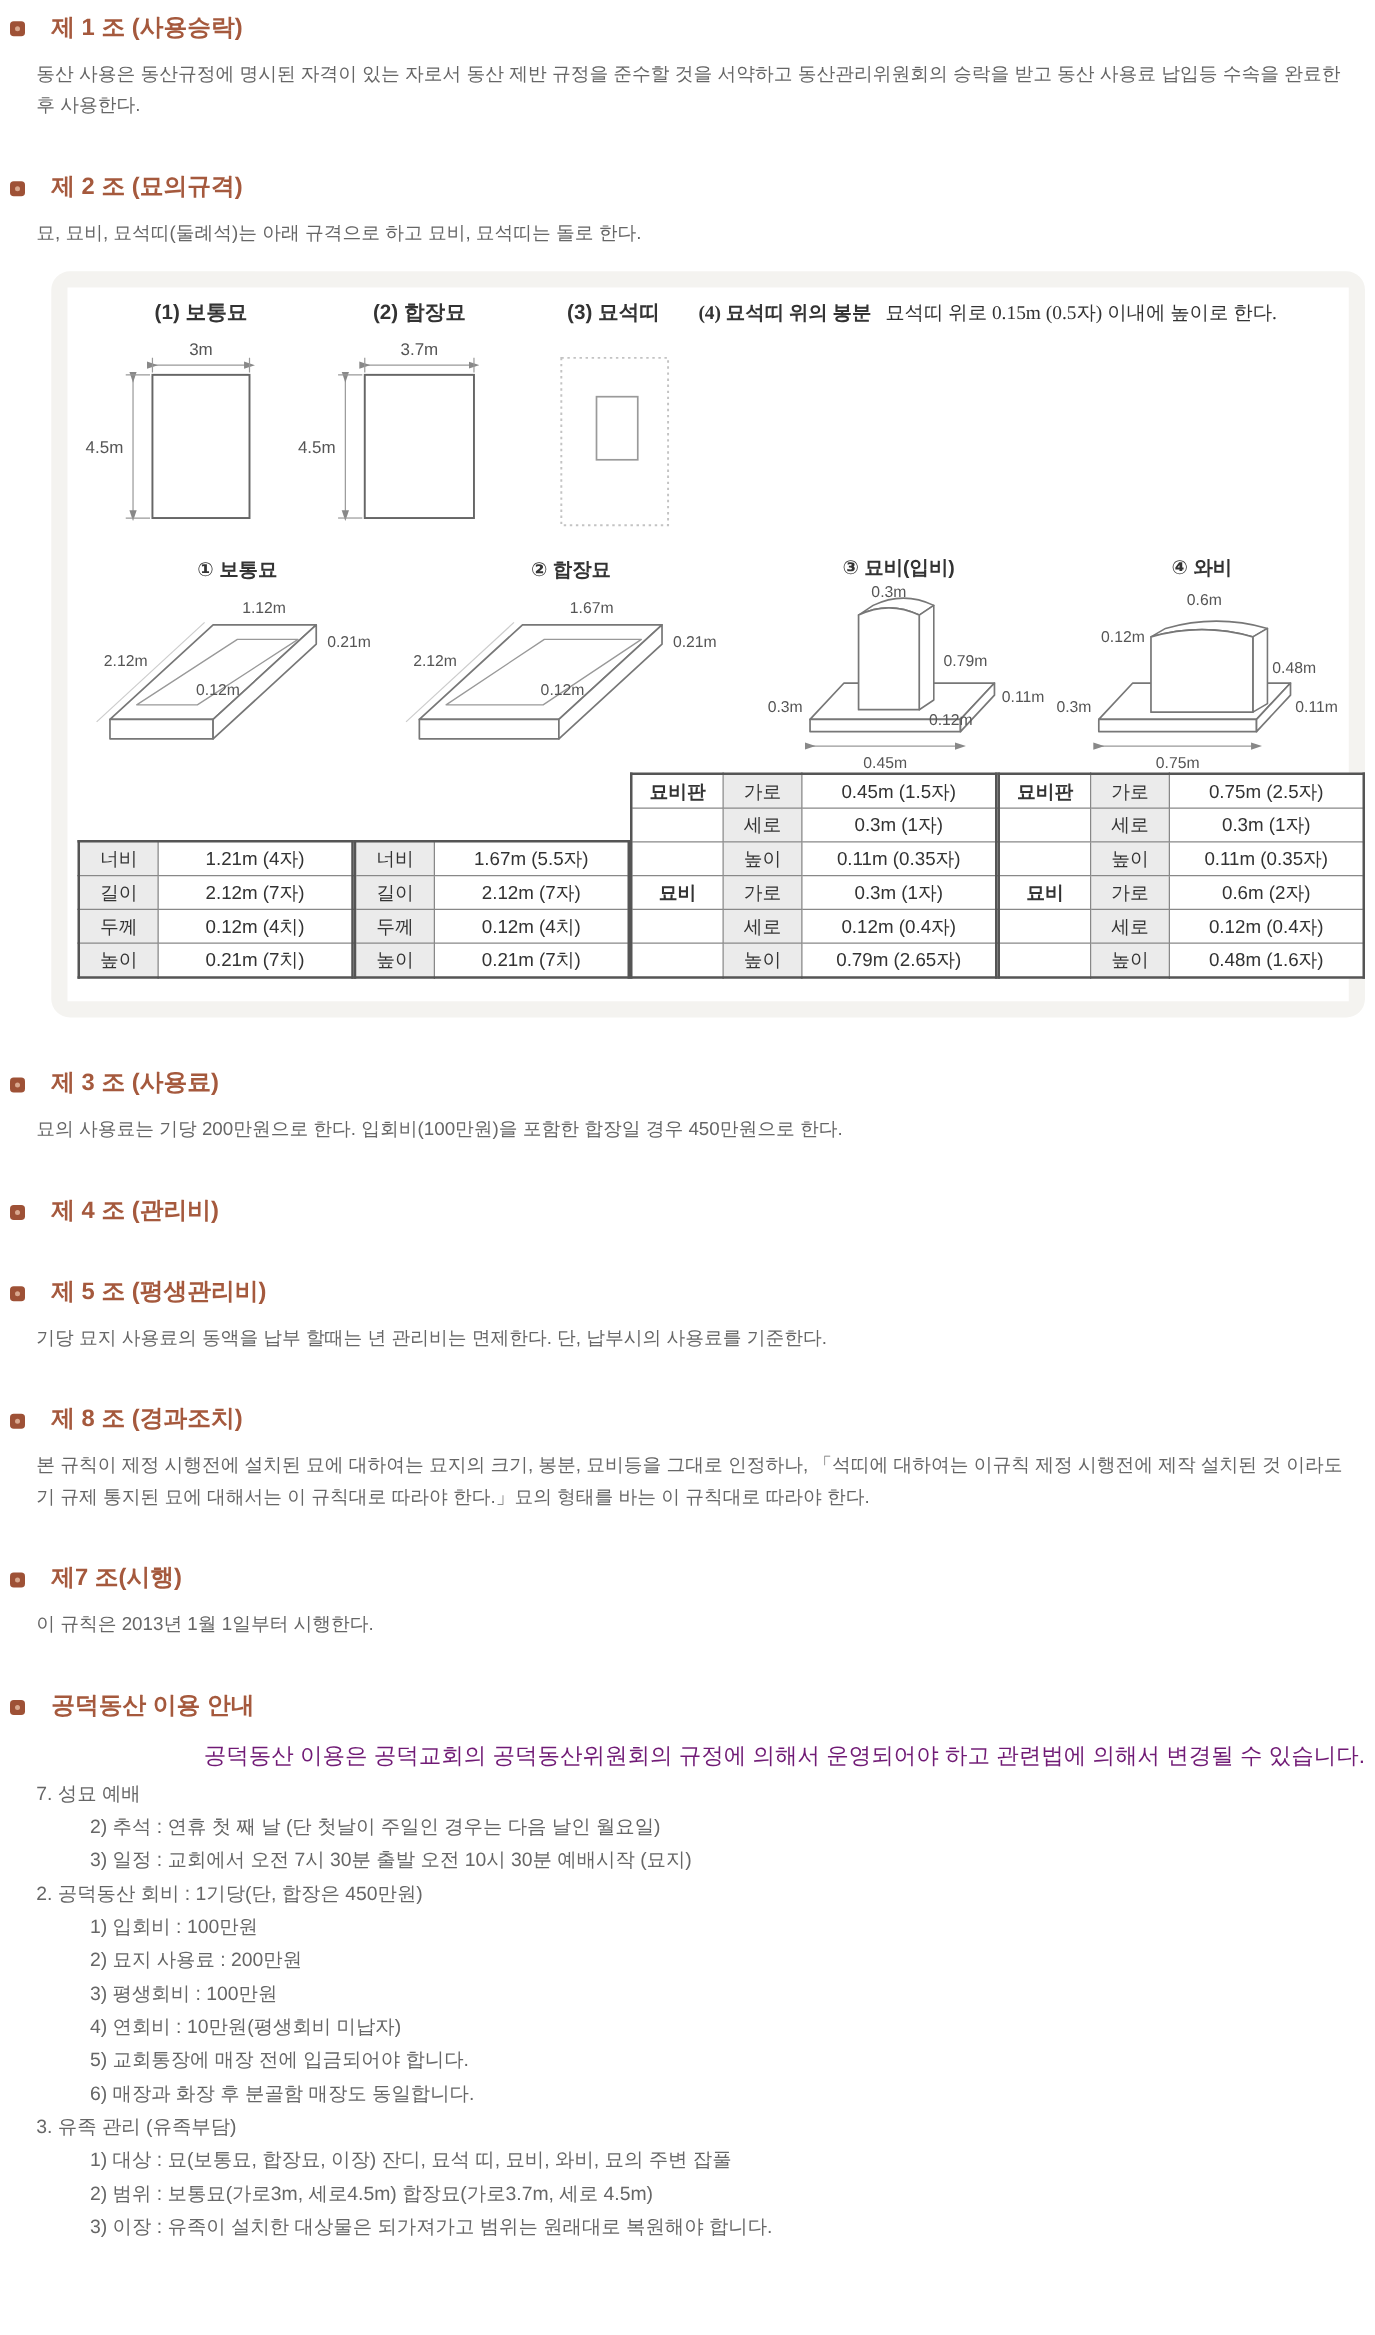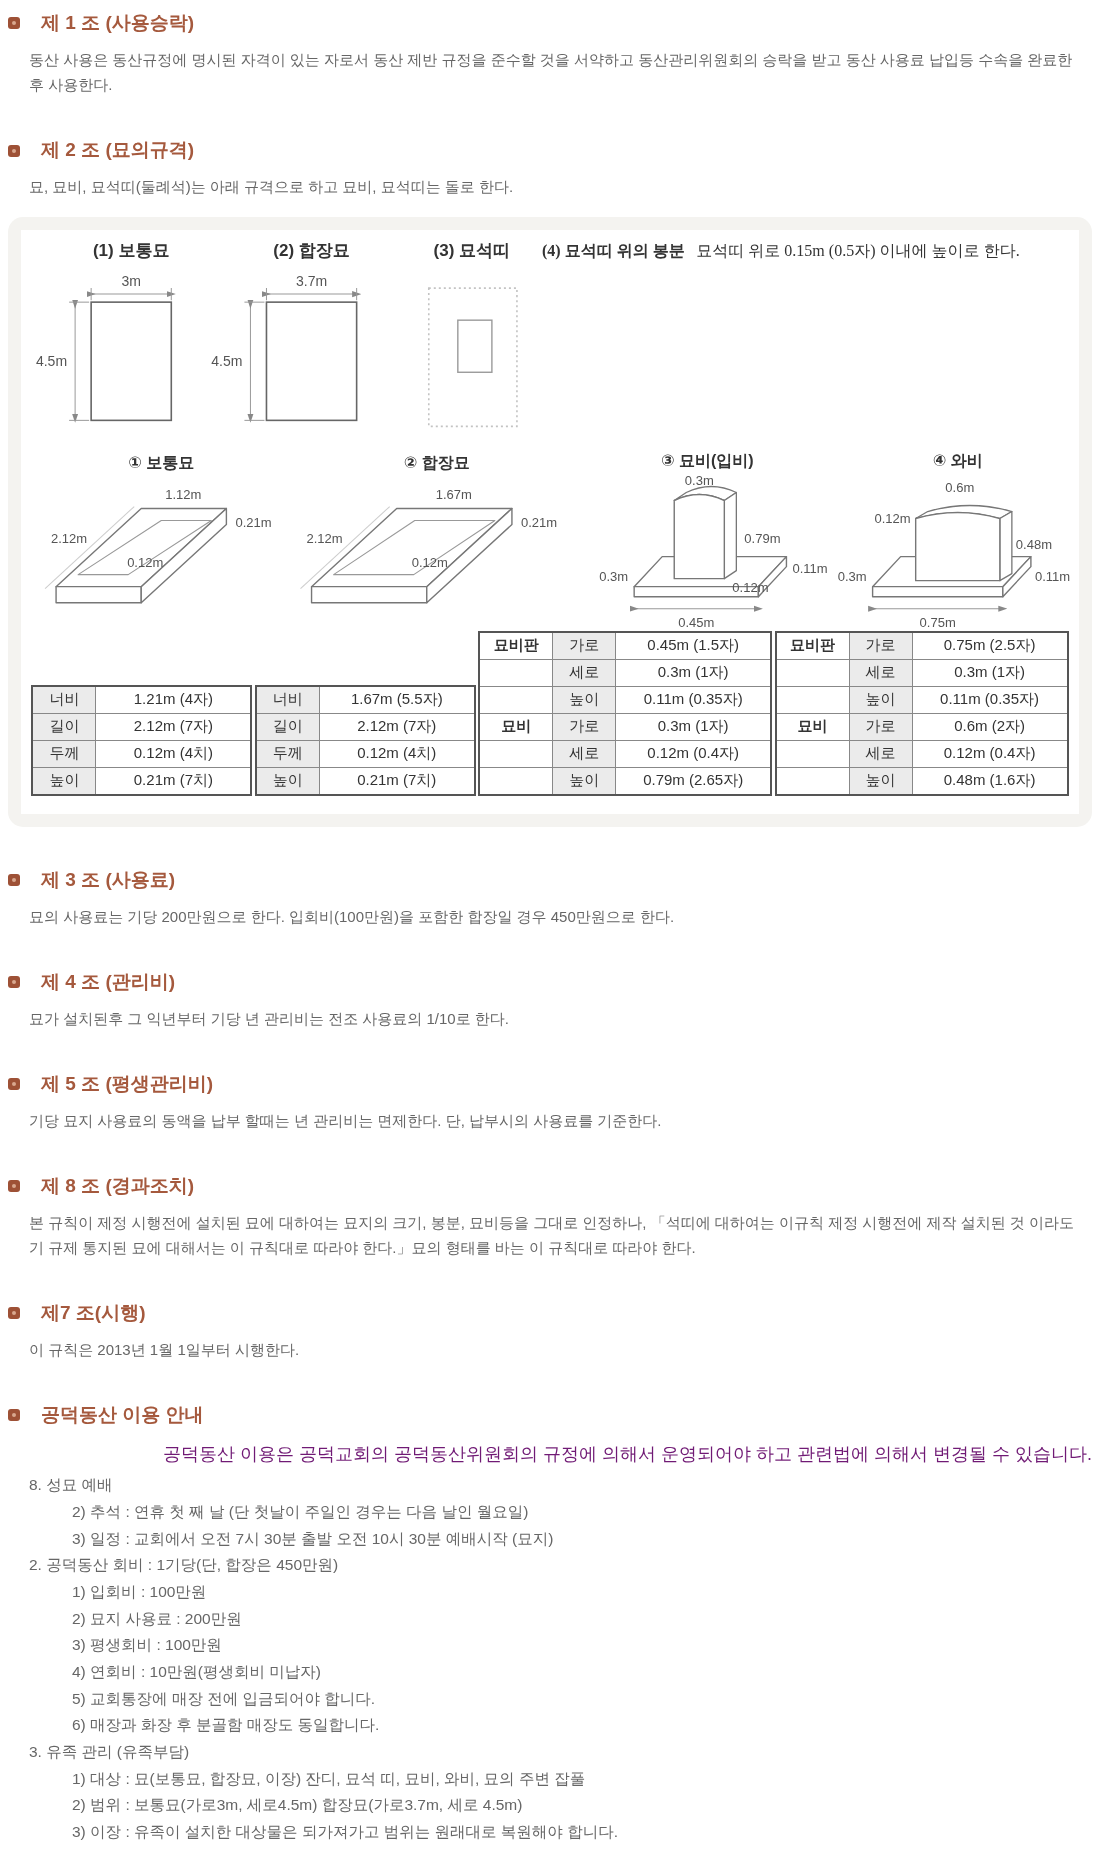--- a/index.html
+++ b/index.html
@@ -19,21 +19,21 @@
   .bullet{
     width:12px;height:12px;background:#9e5136;border-radius:3px;
     display:inline-flex;align-items:center;justify-content:center;flex:0 0 auto;
   }
   .bullet-core{width:4px;height:4px;background:#d9a88f;border-radius:50%;}
   .sec-body{
     margin:0 0 0 21px;color:#666;font-size:15px;line-height:1.68;
     max-width:1055px;
   }
   
-  .spec-panel{margin-top:18px;background:#f4f3f0;border-radius:15px;padding:13px;}
+  .spec-panel{margin-top:18px;background:#f4f3f0;border-radius:15px;padding:13px;margin-left:33px;}
   .spec-inner{background:#fff;}
   .spec-svg{display:block;width:100%;height:auto;}
   .spec-tables{display:flex;justify-content:space-evenly;align-items:flex-end;padding:0 8px 18px 8px;}
   table.spec-table{border-collapse:collapse;border:2px solid #555;font-size:15px;color:#333;}
   table.spec-table td{border:1px solid #888;padding:3px 8px;text-align:center;height:20px;white-space:nowrap;}
   td.cell-k{background:#ebebeb;min-width:46px;}
   td.cell-v{min-width:138px;background:#fff;}
   td.cell-g{min-width:56px;font-weight:bold;background:#fff;}
   
   .dtitle{font-size:17px;font-weight:bold;fill:#333;}
@@ -327,21 +327,20 @@
     <p class="sec-body">묘의 사용료는 기당 200만원으로 한다. 입회비(100만원)을 포함한 합장일 경우 450만원으로 한다.</p>
   </section>
 
   <section class="sec">
     <h2 class="sec-title">
       <span class="bullet">
           <span class="bullet-core"></span>
         </span>
       <span>제 4 조 (관리비)</span>
     </h2>
-    <p class="sec-body">묘가 설치된후 그 익년부터 기당 년 관리비는 전조 사용료의 1/10로 한다.</p>
   </section>
 
   <section class="sec">
     <h2 class="sec-title">
       <span class="bullet">
           <span class="bullet-core"></span>
         </span>
       <span>제 5 조 (평생관리비)</span>
     </h2>
     <p class="sec-body">기당 묘지 사용료의 동액을 납부 할때는 년 관리비는 면제한다. 단, 납부시의 사용료를 기준한다.</p>
@@ -370,21 +369,21 @@
   <section class="sec">
     <h2 class="sec-title">
       <span class="bullet">
           <span class="bullet-core"></span>
         </span>
       <span>공덕동산 이용 안내</span>
     </h2>
     <p class="g-intro">공덕동산 이용은 공덕교회의 공덕동산위원회의 규정에 의해서 운영되어야 하고 관련법에 의해서 변경될 수 있습니다.</p>
     <div>
 
-        <div class="g-line lv-0">8. 성묘 예배</div>
+        <div class="g-line lv-0">7. 성묘 예배</div>
 
 
         <div class="g-line lv-1">2) 추석 : 연휴 첫 째 날 (단 첫날이 주일인 경우는 다음 날인 월요일)</div>
 
         <div class="g-line lv-1">3) 일정 : 교회에서 오전 7시 30분 출발 오전 10시 30분 예배시작 (묘지)</div>
 
         <div class="g-line lv-0">2. 공덕동산 회비 : 1기당(단, 합장은 450만원)</div>
 
         <div class="g-line lv-1">1) 입회비 : 100만원</div>
 

